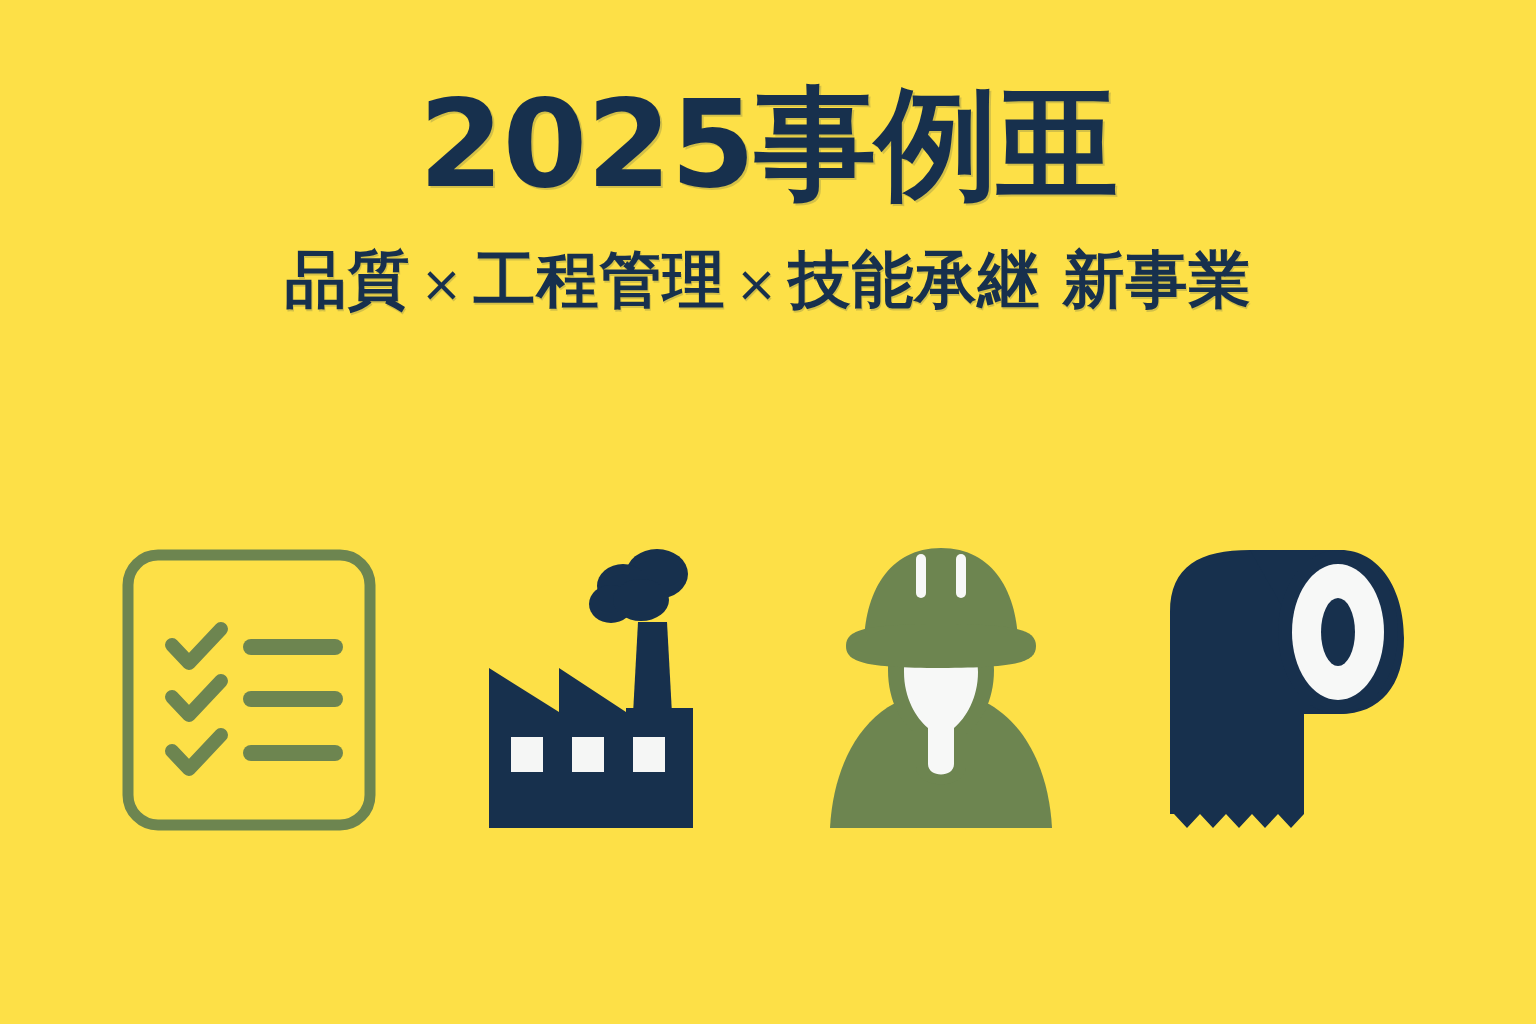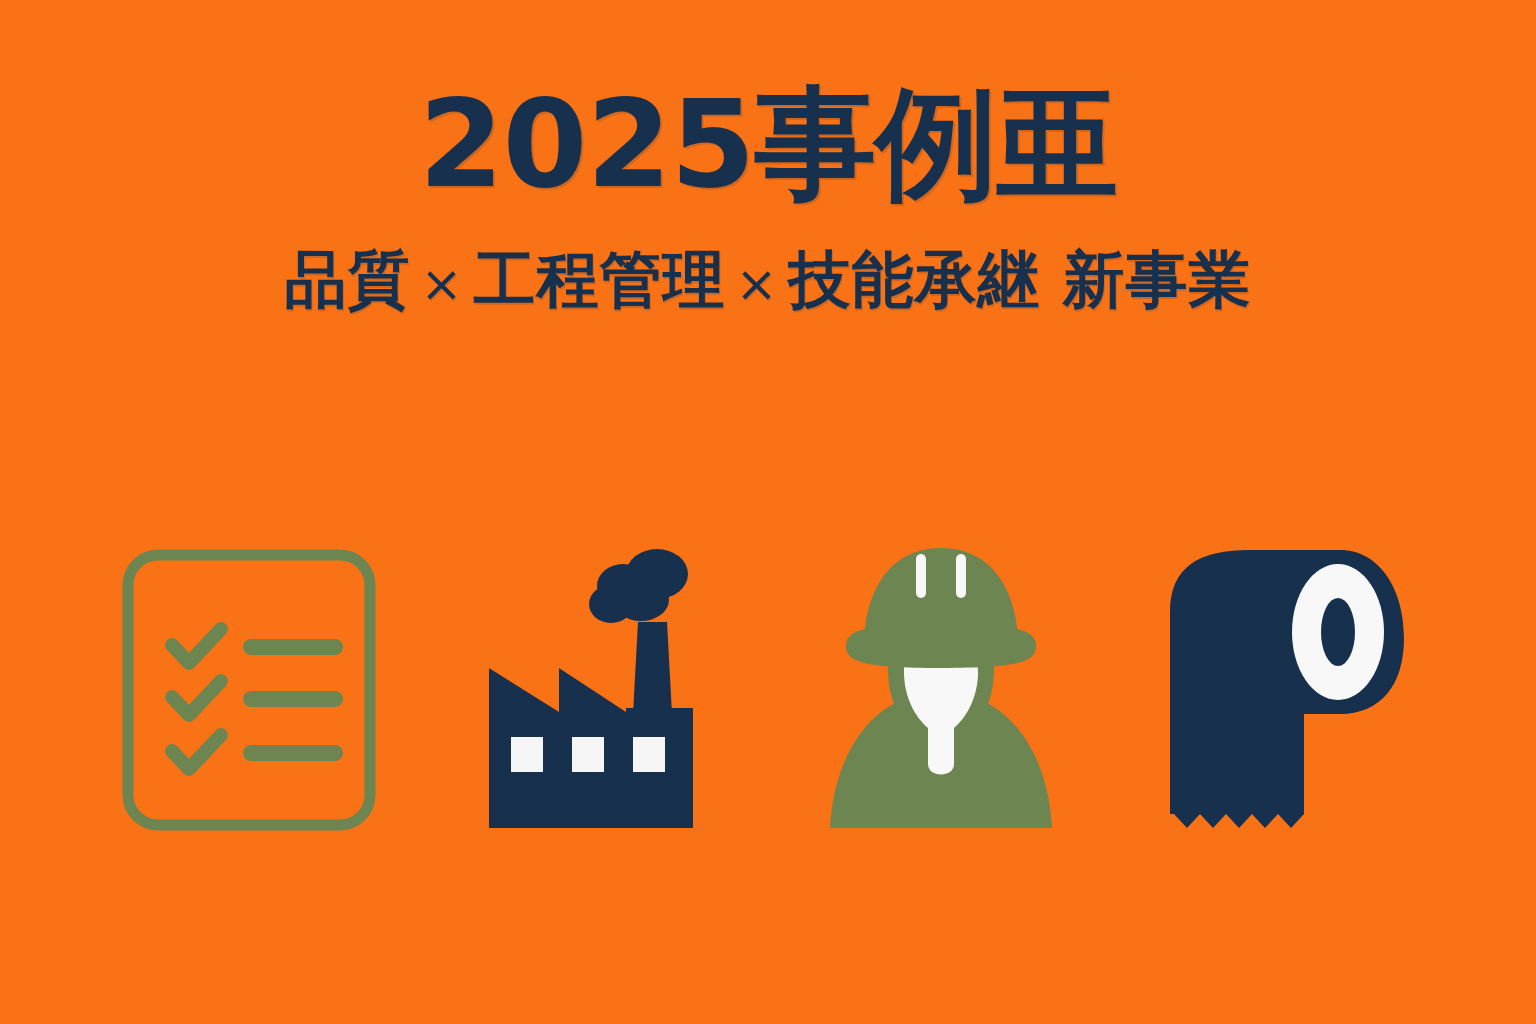--- a/index.html
+++ b/index.html
@@ -10,21 +10,21 @@
     width: 1536px;
     height: 1024px;
     background: #f5f6f5;
     font-family: "DejaVu Sans", "Liberation Sans", sans-serif;
     overflow: hidden;
   }
   .poster {
     position: relative;
     width: 1536px;
     height: 1024px;
-    background: #f97316;
+    background: #fde047;
     display: flex;
     flex-direction: column;
     align-items: center;
   }
 
   
   .headline {
     width: 100%;
     text-align: center;
     margin-top: 74px;

